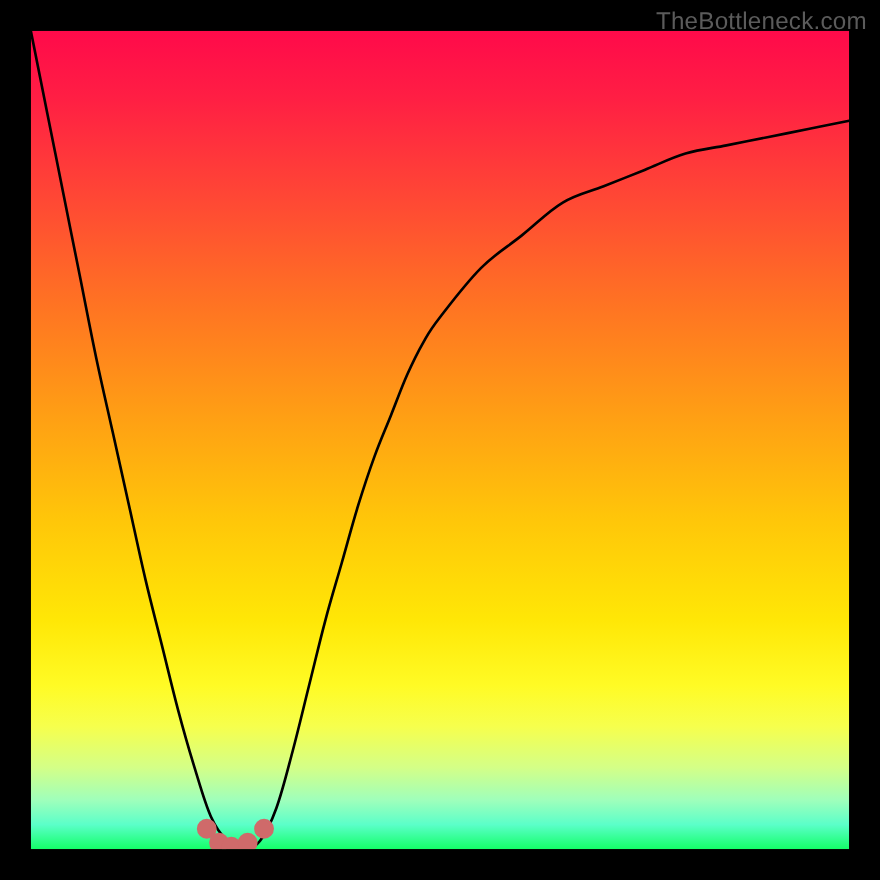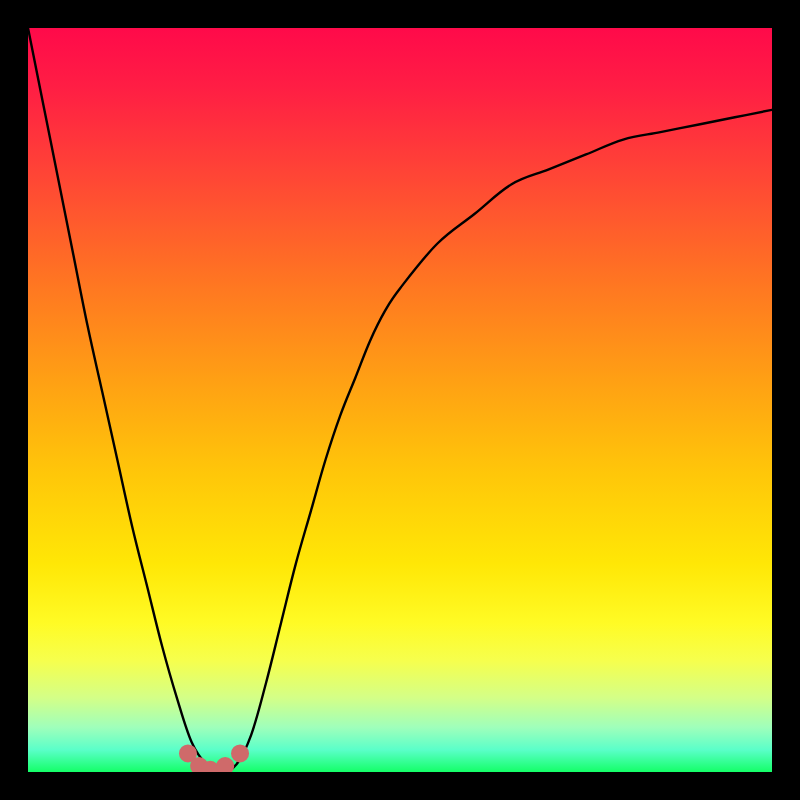--- a/index.html
+++ b/index.html
@@ -69,20 +69,21 @@
     left: 0; top: 0;
     width: 744px;
     height: 744px;
     z-index: 4;
   }
 </style>
 </head>
 <body>
 
 <div class="frame">
+  <div class="watermark">TheBottleneck.com</div>
   <div class="plot">
     <div class="grad"></div>
     <svg class="curves" viewBox="0 0 744 744" preserveAspectRatio="none">
       <path id="curve-path" fill="none" stroke="#000" stroke-width="2.4" stroke-linecap="round" stroke-linejoin="round" d="M 0.00 0.00 C 2.68 13.39, 9.52 47.62, 14.88 74.40 C 20.24 101.18, 24.40 122.02, 29.76 148.80 C 35.12 175.58, 39.28 196.42, 44.64 223.20 C 50.00 249.98, 54.16 272.16, 59.52 297.60 C 64.88 323.04, 69.04 340.45, 74.40 364.56 C 79.76 388.67, 83.92 407.41, 89.28 431.52 C 94.64 455.63, 98.80 475.71, 104.16 498.48 C 109.52 521.25, 113.68 536.57, 119.04 558.00 C 124.40 579.43, 128.56 597.43, 133.92 617.52 C 139.28 637.61, 143.44 652.19, 148.80 669.60 C 154.16 687.01, 158.32 702.19, 163.68 714.24 C 169.04 726.29, 173.20 731.20, 178.56 736.56 C 183.92 741.92, 188.08 744.00, 193.44 744.00 C 198.80 744.00, 202.96 743.26, 208.32 736.56 C 213.68 729.86, 217.84 721.53, 223.20 706.80 C 228.56 692.07, 232.72 674.81, 238.08 654.72 C 243.44 634.63, 247.60 616.63, 252.96 595.20 C 258.32 573.77, 262.48 555.77, 267.84 535.68 C 273.20 515.59, 277.36 502.35, 282.72 483.60 C 288.08 464.85, 292.24 448.93, 297.60 431.52 C 302.96 414.11, 307.12 401.61, 312.48 386.88 C 317.84 372.15, 322.00 363.07, 327.36 349.68 C 332.72 336.29, 336.88 324.53, 342.24 312.48 C 347.60 300.43, 351.76 292.09, 357.12 282.72 C 362.48 273.35, 362.63 272.45, 372.00 260.40 C 381.37 248.35, 395.81 229.15, 409.20 215.76 C 422.59 202.37, 433.01 196.71, 446.40 186.00 C 459.79 175.29, 470.21 164.28, 483.60 156.24 C 496.99 148.20, 507.41 146.72, 520.80 141.36 C 534.19 136.00, 544.61 131.84, 558.00 126.48 C 571.39 121.12, 581.81 115.62, 595.20 111.60 C 608.59 107.58, 619.01 106.84, 632.40 104.16 C 645.79 101.48, 656.21 99.40, 669.60 96.72 C 682.99 94.04, 693.41 91.96, 706.80 89.28 C 720.19 86.60, 737.30 83.18, 744.00 81.84"></path>
     </svg>
     <svg class="markers" viewBox="0 0 744 744" preserveAspectRatio="none">
       <g id="marker-group">
           <circle cx="159.96" cy="725.40" r="9" fill="#cf6a6a"></circle>
           <circle cx="171.12" cy="738.05" r="9" fill="#cf6a6a"></circle>
           <circle cx="182.28" cy="741.77" r="9" fill="#cf6a6a"></circle>

